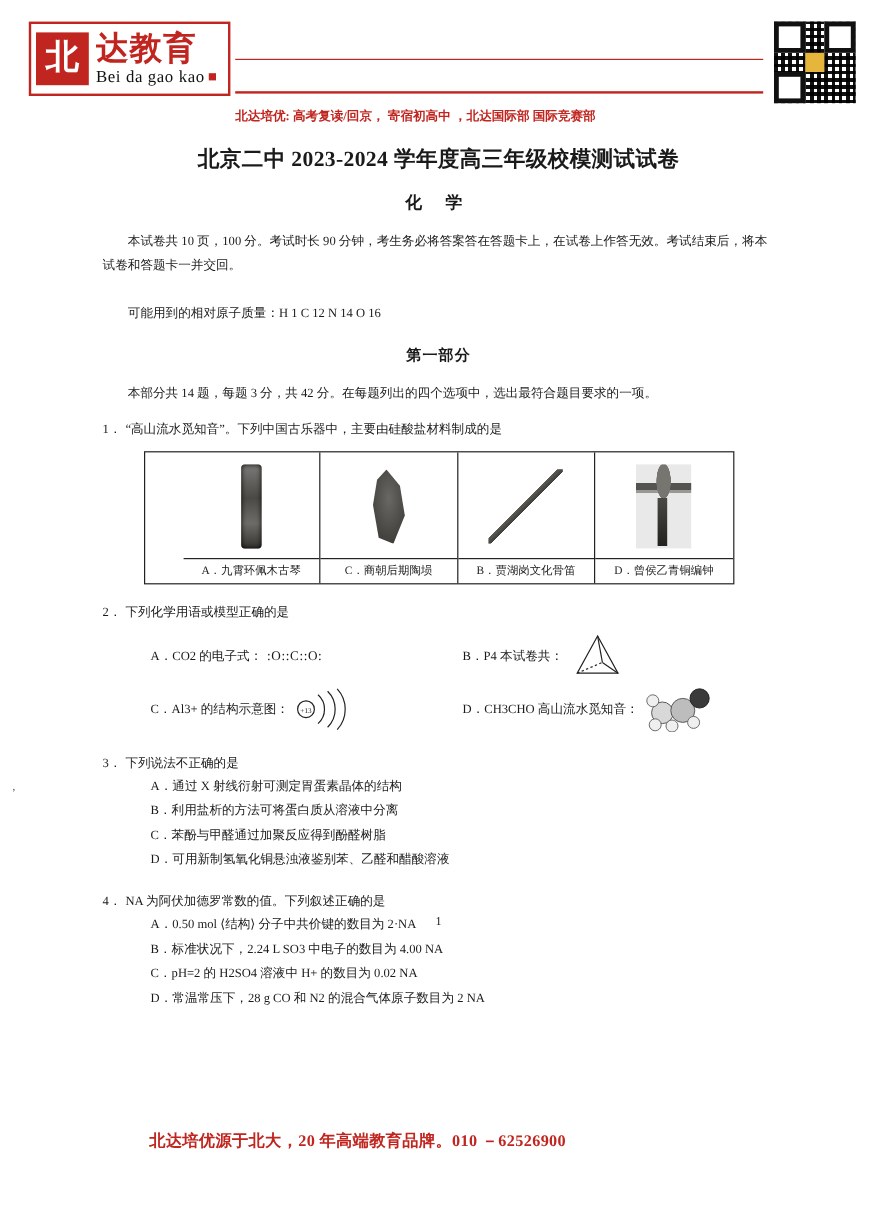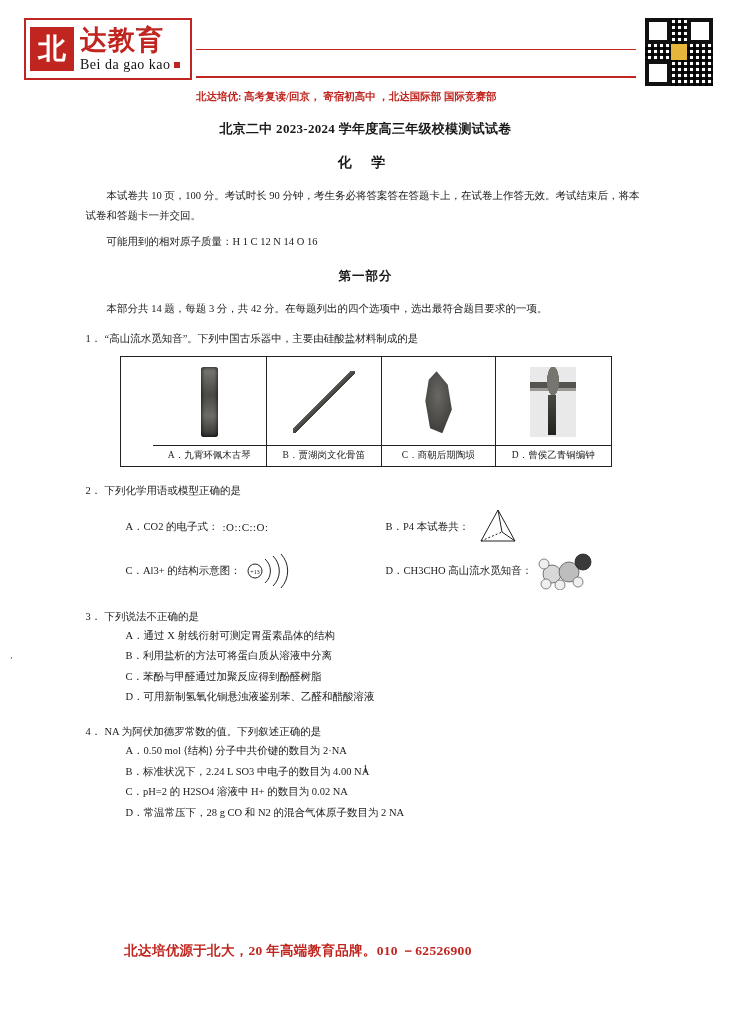--- a/index.html
+++ b/index.html
@@ -146,39 +146,39 @@
     top: 104px;
     width: 731px;
   }
   .doc-inner {
     margin: 0 auto;
     width: 560px;
     position: relative;
   }
   .title {
     text-align: center;
-    font-size: 13px;
+    font-size: 18px;
     font-weight: bold;
     letter-spacing: 0.3px;
     margin-top: 16px;
   }
   .subject {
     text-align: center;
     font-size: 14px;
     font-weight: bold;
     letter-spacing: 8px;
     margin-top: 16px;
   }
   .para {
     font-size: 10.5px;
     line-height: 1.9;
     text-indent: 21px;
     margin-top: 14px;
   }
-  .para.tight { margin-top: 6px; }
+  .para.tight { margin-top: 20px; }
   .section-title {
     text-align: center;
     font-size: 12.5px;
     font-weight: bold;
     margin-top: 16px;
     letter-spacing: 1px;
   }
   .q {
     font-size: 10.5px;
     line-height: 1.85;
@@ -355,29 +355,29 @@
 
       <div class="pic-table">
         <div class="pic-cell">
           <div class="pic-img">
               <div class="art-qin"></div>
             </div>
           <div class="pic-cap">A．九霄环佩木古琴</div>
         </div>
         <div class="pic-cell">
           <div class="pic-img">
+              <div class="art-stone"></div>
+            </div>
+          <div class="pic-cap">C．商朝后期陶埙</div>
+        </div>
+        <div class="pic-cell">
+          <div class="pic-img">
               <div class="art-flute"></div>
             </div>
           <div class="pic-cap">B．贾湖岗文化骨笛</div>
-        </div>
-        <div class="pic-cell">
-          <div class="pic-img">
-              <div class="art-stone"></div>
-            </div>
-          <div class="pic-cap">C．商朝后期陶埙</div>
         </div>
         <div class="pic-cell">
           <div class="pic-img">
               <div class="art-bell"></div>
             </div>
           <div class="pic-cap">D．曾侯乙青铜编钟</div>
         </div>
       </div>
 
       <div class="q" style="margin-top:14px;">

